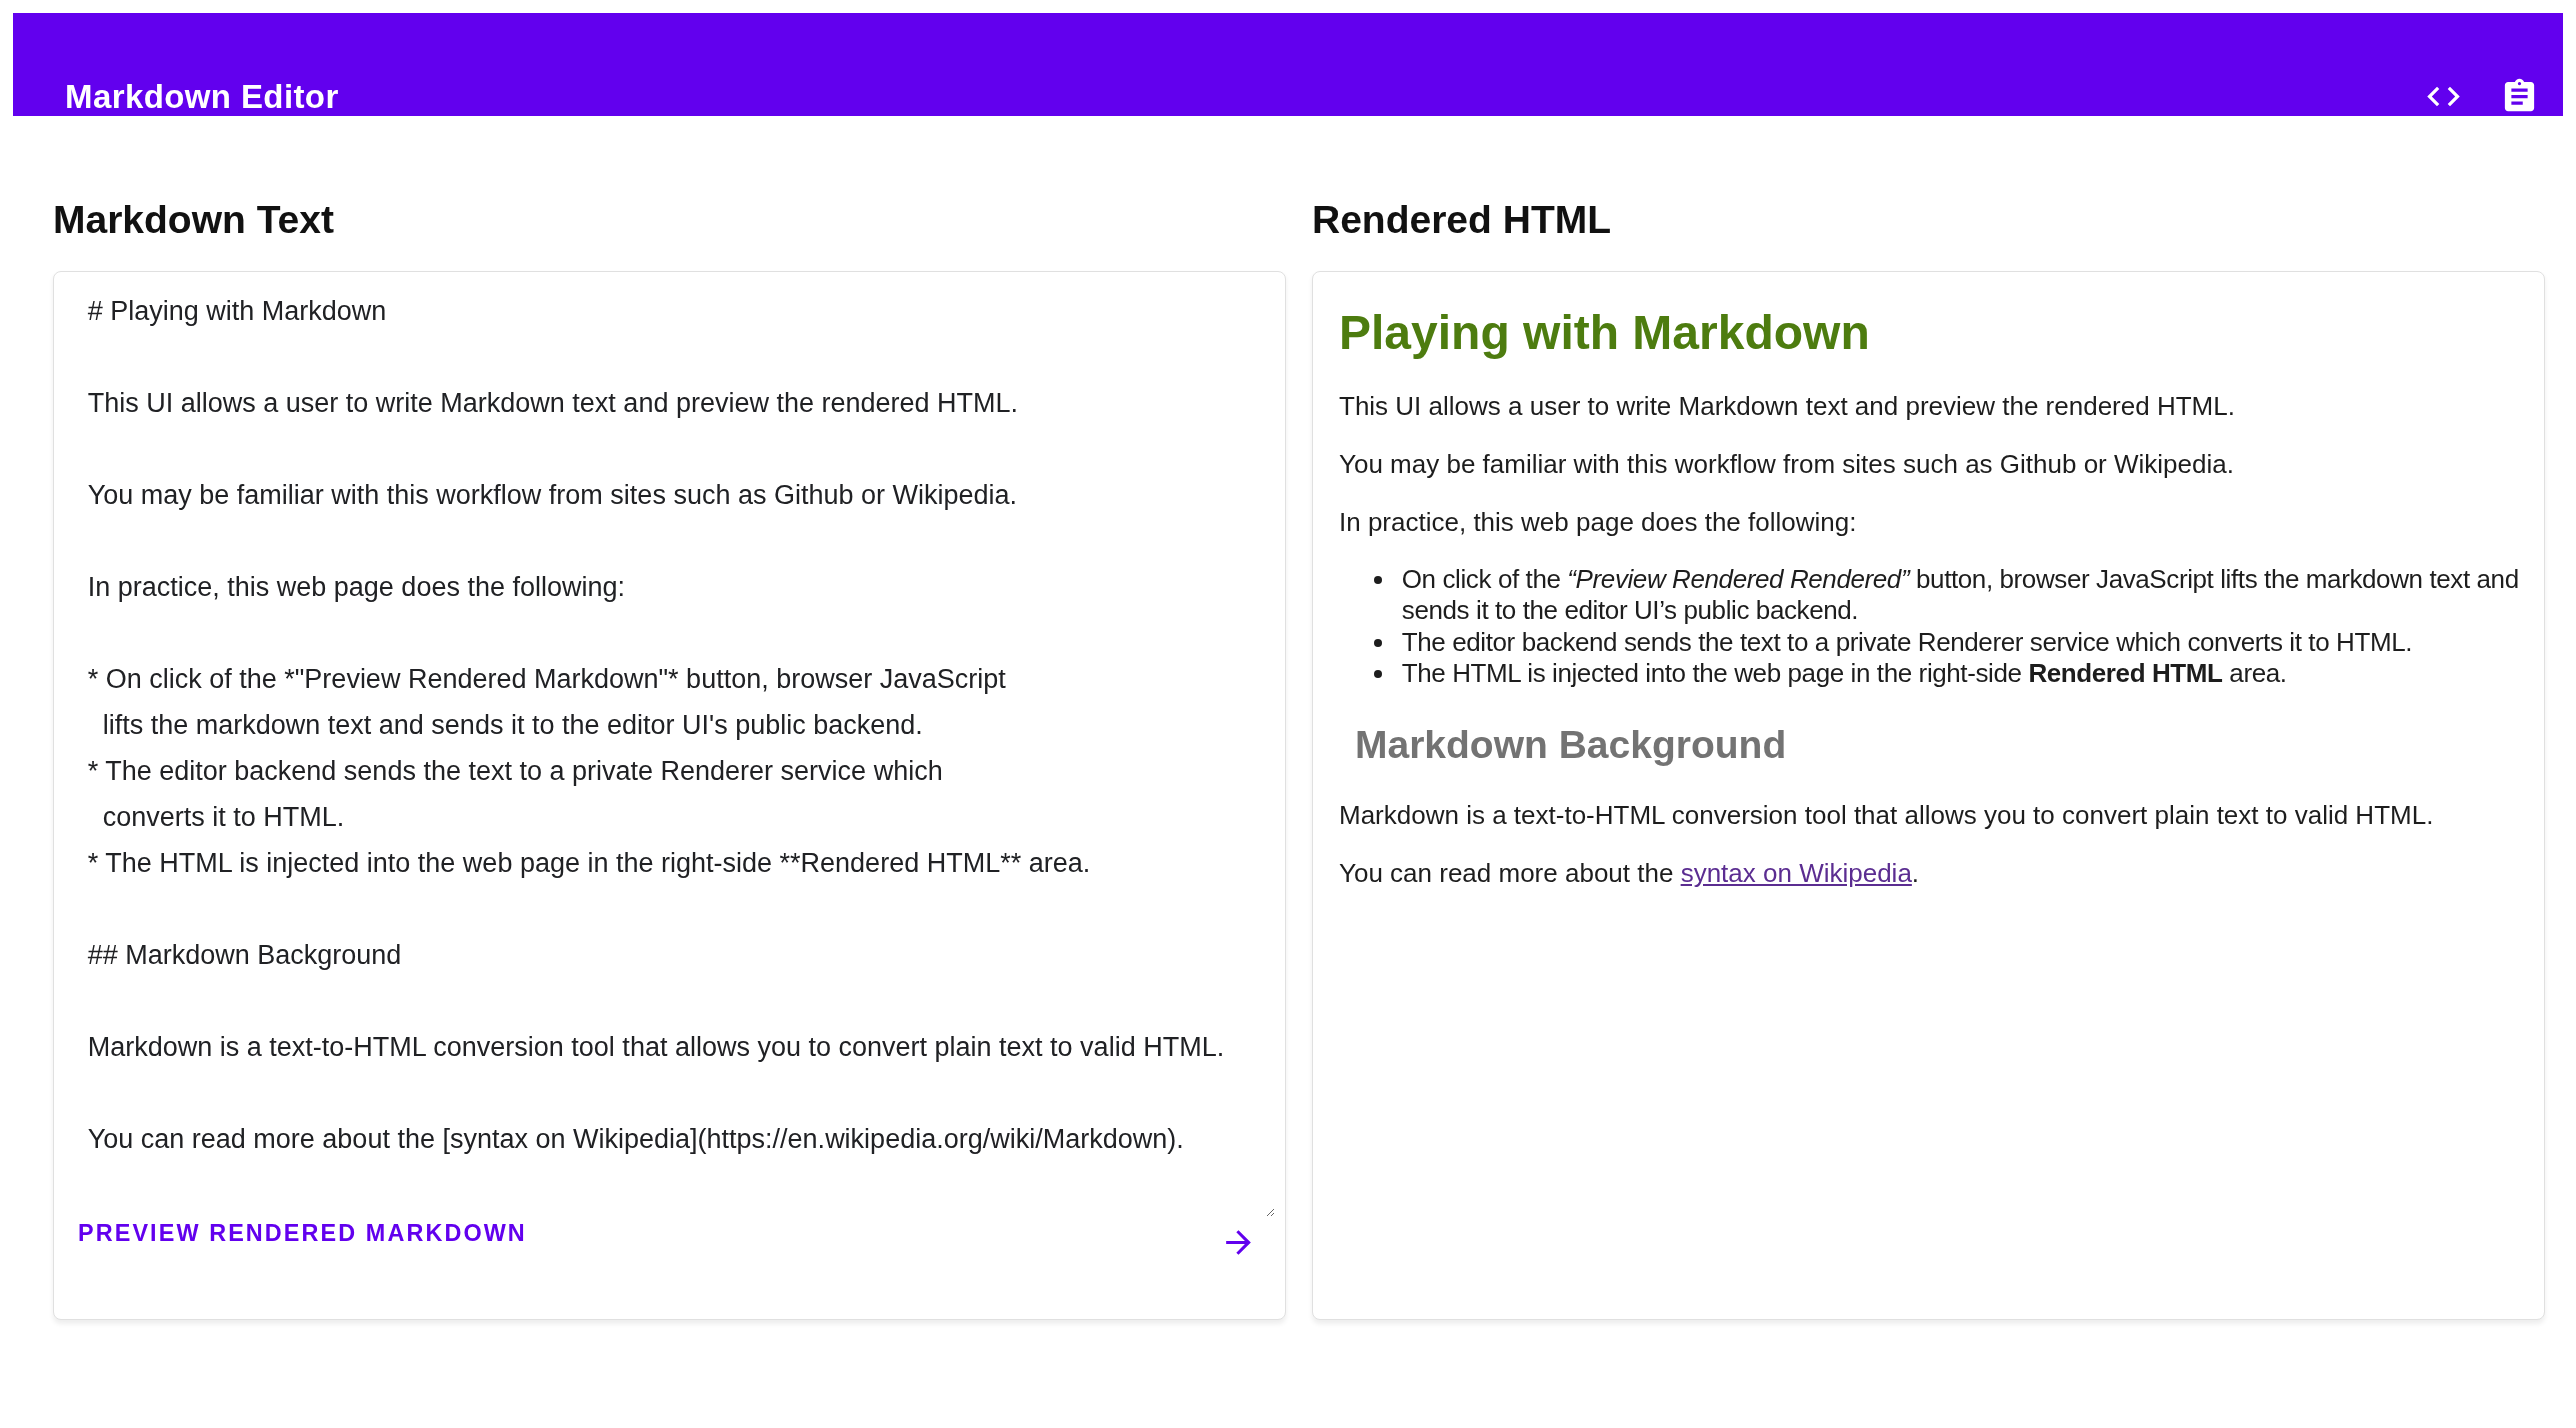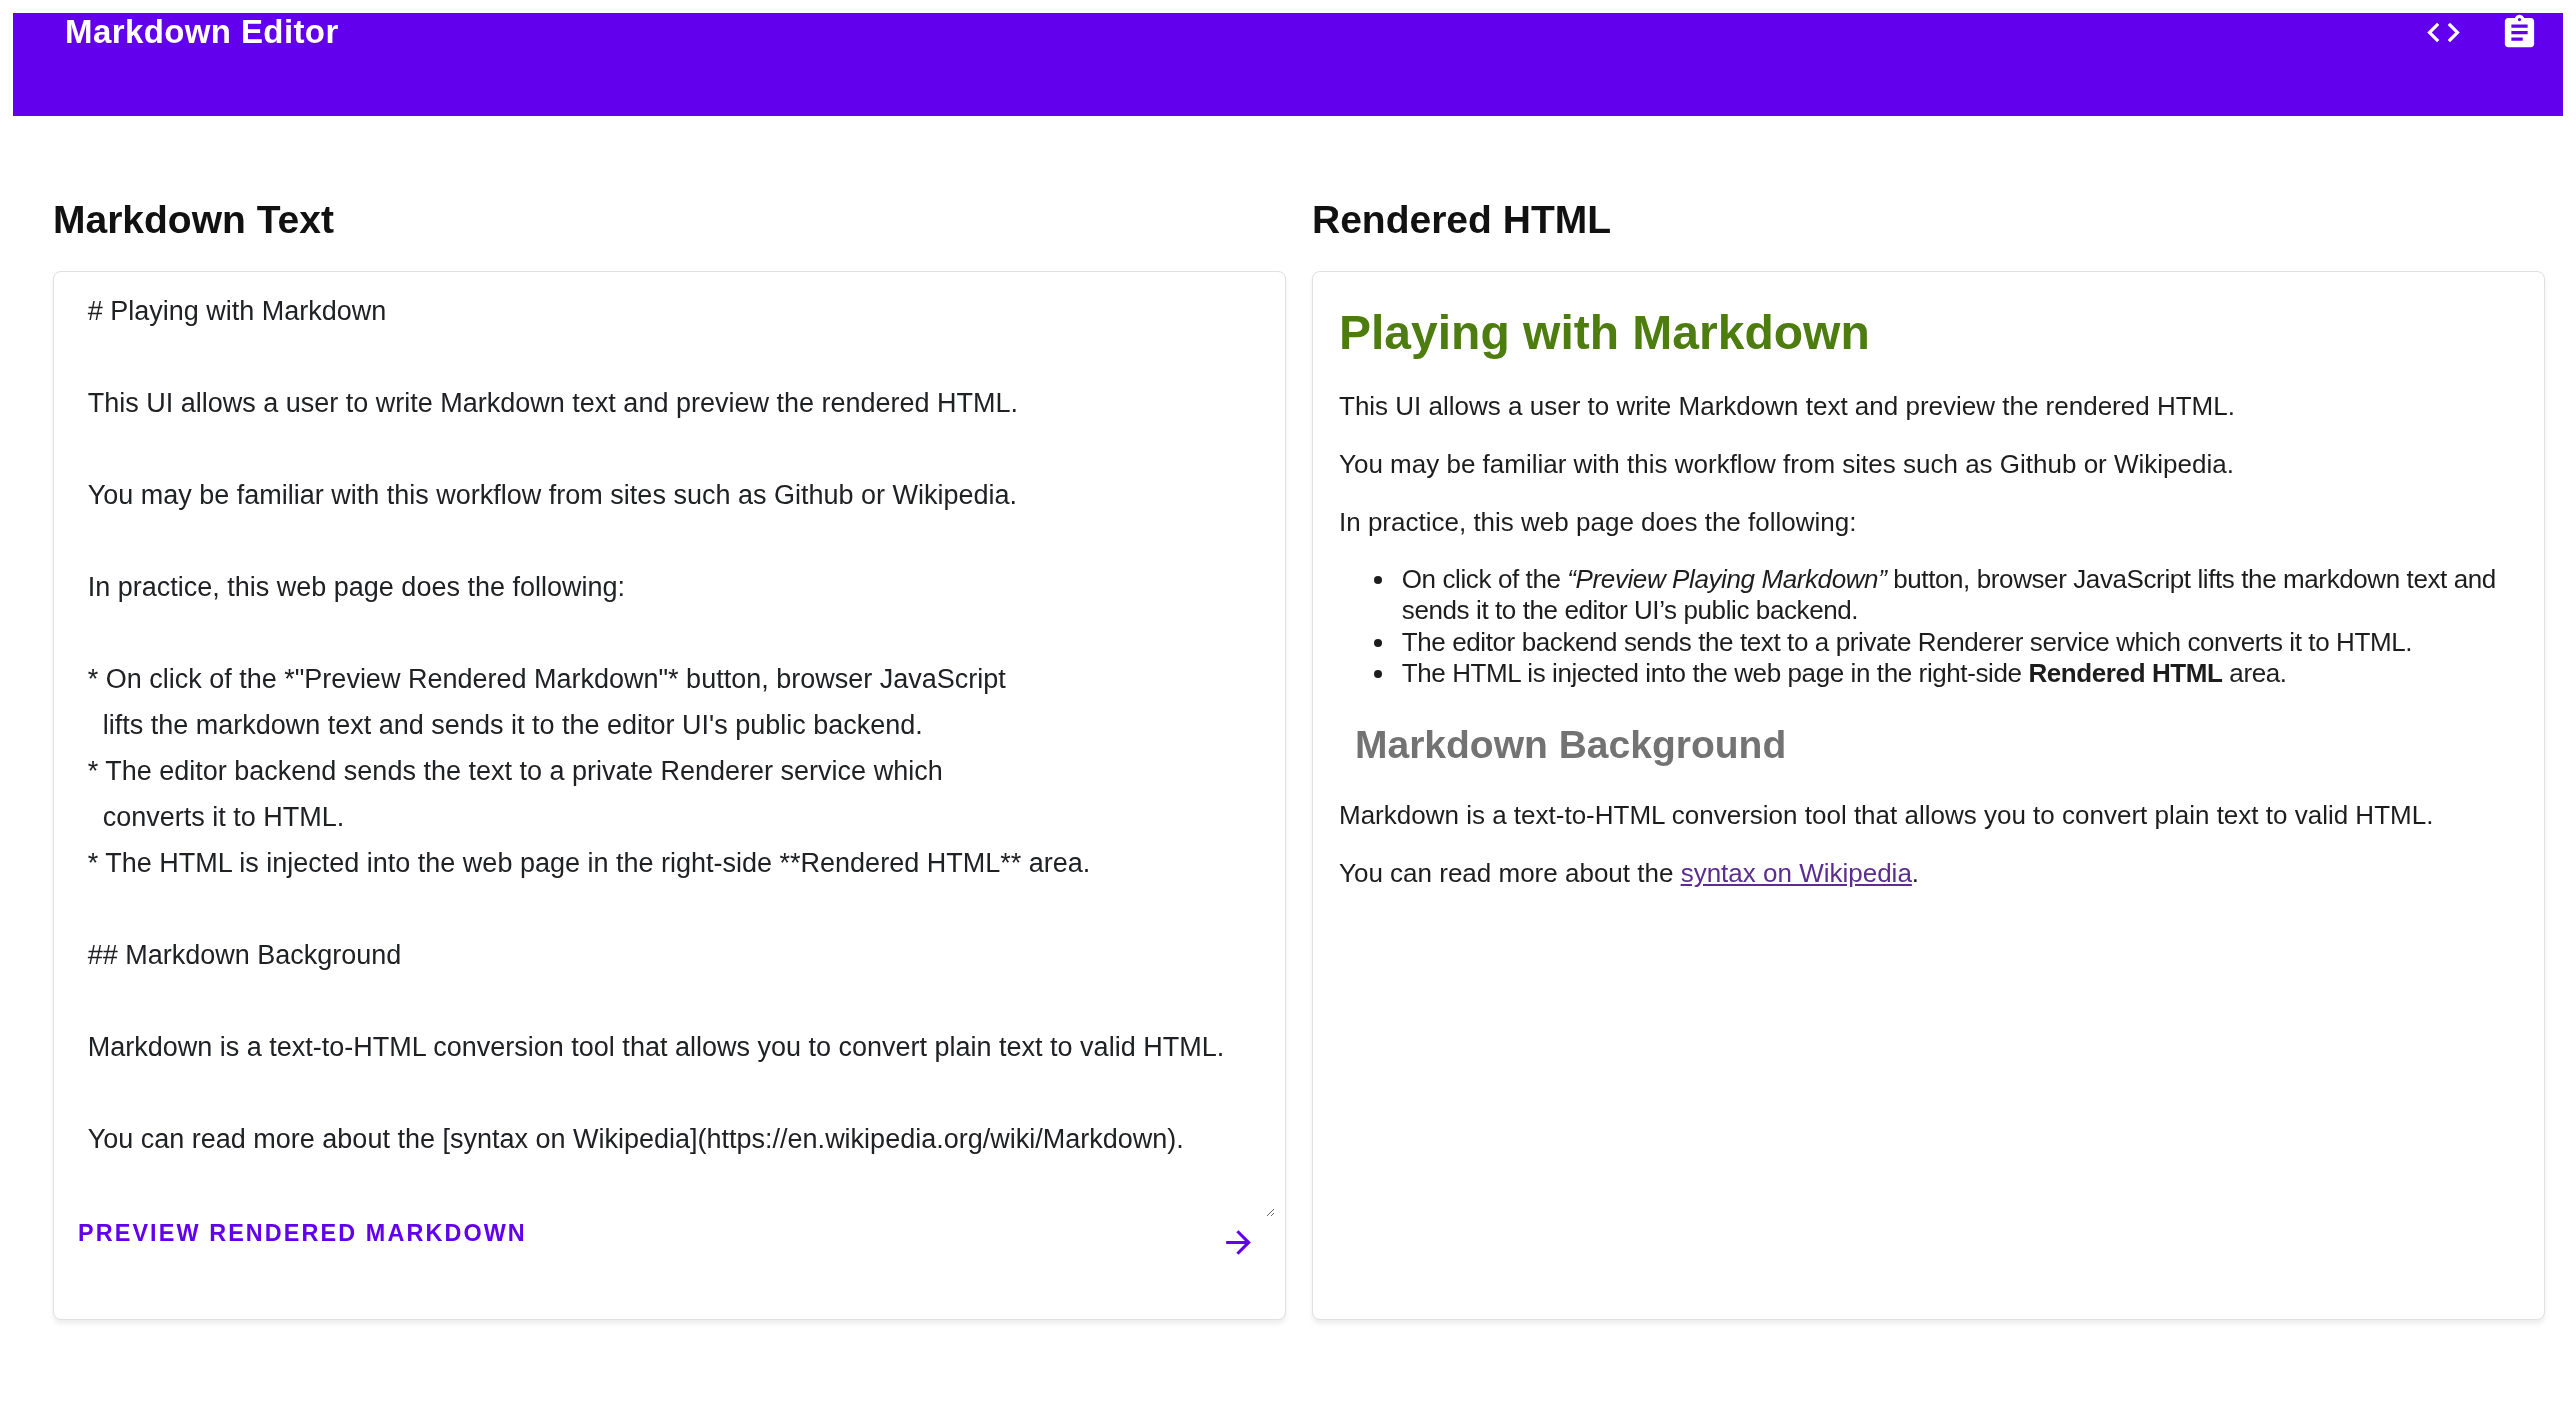--- a/index.html
+++ b/index.html
@@ -12,21 +12,21 @@
     overflow: hidden;
   }
 
   
   .appbar {
     position: absolute;
     left: 13px; top: 13px;
     width: 2550px; height: 103px;
     background: #6200ee;
     display: flex;
-    align-items: flex-start;
+    align-items: flex-end;
     box-sizing: border-box;
     padding: 0 24px 0 52px;
     color: #ffffff;
   }
   .appbar-title {
     font-size: 33px;
     font-weight: 700;
     letter-spacing: 0.4px;
   }
   .appbar-icons {
@@ -210,21 +210,21 @@
     </section>
 
     <section class="column">
       <h2 class="panel-heading">Rendered HTML</h2>
       <div class="card rendered">
         <h1>Playing with Markdown</h1>
         <p>This UI allows a user to write Markdown text and preview the rendered HTML.</p>
         <p>You may be familiar with this workflow from sites such as Github or Wikipedia.</p>
         <p>In practice, this web page does the following:</p>
         <ul>
-          <li><span>On click of the </span><em>“Preview Playing Markdown”</em><span> button, browser JavaScript lifts the markdown text and sends it to the editor UI’s public backend.</span></li>
+          <li><span>On click of the </span><em>“Preview Rendered Rendered”</em><span> button, browser JavaScript lifts the markdown text and sends it to the editor UI’s public backend.</span></li>
           <li>The editor backend sends the text to a private Renderer service which converts it to HTML.</li>
           <li><span>The HTML is injected into the web page in the right-side </span><strong>Rendered HTML</strong><span> area.</span></li>
         </ul>
         <h2>Markdown Background</h2>
         <p>Markdown is a text-to-HTML conversion tool that allows you to convert plain text to valid HTML.</p>
         <p><span>You can read more about the </span><a href="#">syntax on Wikipedia</a><span>.</span></p>
       </div>
     </section>
 
   </main>

